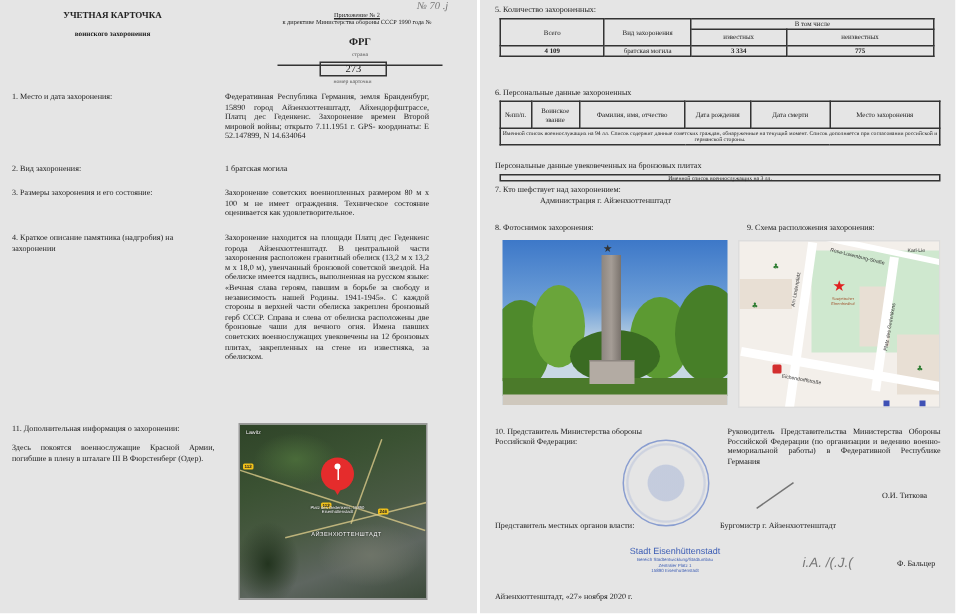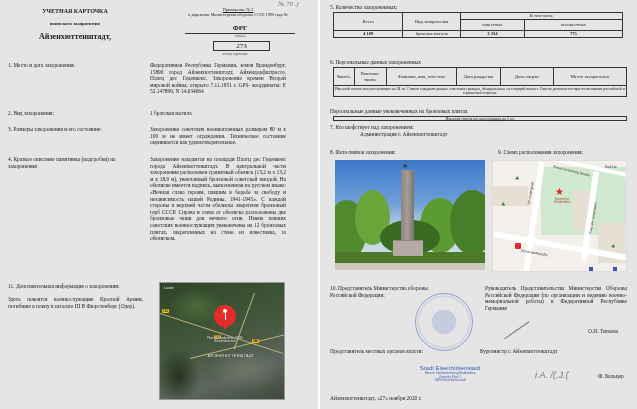--- a/index.html
+++ b/index.html
@@ -12,23 +12,23 @@
   .t { font-size: 5.4px; line-height: 6.6px; }
   .just { text-align: justify; }
   .bold { font-weight: bold; }
 
   
   #card-title { left: 20px; top: 8px; width: 110px; font-size: 6px; font-weight: bold; text-align: center; }
   #card-sub { left: 20px; top: 21px; width: 110px; font-size: 4.8px; font-weight: bold; text-align: center; }
   #place-name { left: 10px; top: 32px; width: 130px; font-size: 8px; font-weight: bold; text-align: center; line-height: 10px; }
   #appendix { left: 158px; top: 7px; width: 160px; font-size: 4.2px; text-align: center; line-height: 5px; }
   #appendix .u { text-decoration: underline; }
-  #country-val { left: 185px; top: 24px; width: 110px; font-size: 7px; font-weight: bold; text-align: center; border-bottom: 0.8px solid #333; padding-bottom: 1px; }
+  #country-val { left: 185px; top: 24px; width: 110px; font-size: 7px; font-weight: bold; text-align: center; border-bottom: 0.8px solid #333; padding-bottom: 11px; }
   #country-lbl { left: 185px; top: 34px; width: 110px; font-size: 3.8px; text-align: center; color: #555; }
-  #card-num { left: 213px; top: 41px; width: 57px; height: 10px; font-size: 7px; text-align: center; border: 0.8px solid #333; line-height: 9px; }
+  #card-num { left: 213px; top: 41px; width: 45px; height: 10px; font-size: 7px; text-align: center; border: 0.8px solid #333; line-height: 9px; }
   #card-num-lbl { left: 200px; top: 52px; width: 70px; font-size: 3.8px; text-align: center; color: #555; }
   #handnote { left: 278px; top: 0px; font-size: 7px; color: #777; font-style: italic; }
 
   .lbl { left: 8px; width: 135px; }
   .val { left: 150px; width: 136px; }
 
   
   #sat-map { left: 159px; top: 282px; width: 126px; height: 118px;
     background:
       radial-gradient(ellipse 40px 25px at 30% 20%, #4a6b3a 0%, transparent 70%),
@@ -78,21 +78,20 @@
   #sig2 { left: 215px; top: 370px; font-size: 9px; color: #777; font-style: italic; font-family: Liberation Sans, sans-serif; }
 </style>
 </head>
 <body>
 
 <div class="page" id="page-left">
   <div class="abs" id="handnote">№ 70 .j</div>
   <div class="abs" id="card-title">УЧЕТНАЯ КАРТОЧКА</div>
   <div class="abs" id="card-sub">воинского захоронения</div>
   <div class="abs" id="place-name">
-    <div>Айзенхюттенштадт,</div>
   </div>
   <div class="abs" id="appendix">
     <div class="u">Приложение № 2</div>
     <div>к директиве Министерства обороны СССР 1990 года №</div>
   </div>
   <div class="abs" id="country-val">ФРГ</div>
   <div class="abs" id="country-lbl">страна</div>
   <div class="abs" id="card-num">273</div>
   <div class="abs" id="card-num-lbl">номер карточки</div>
 

